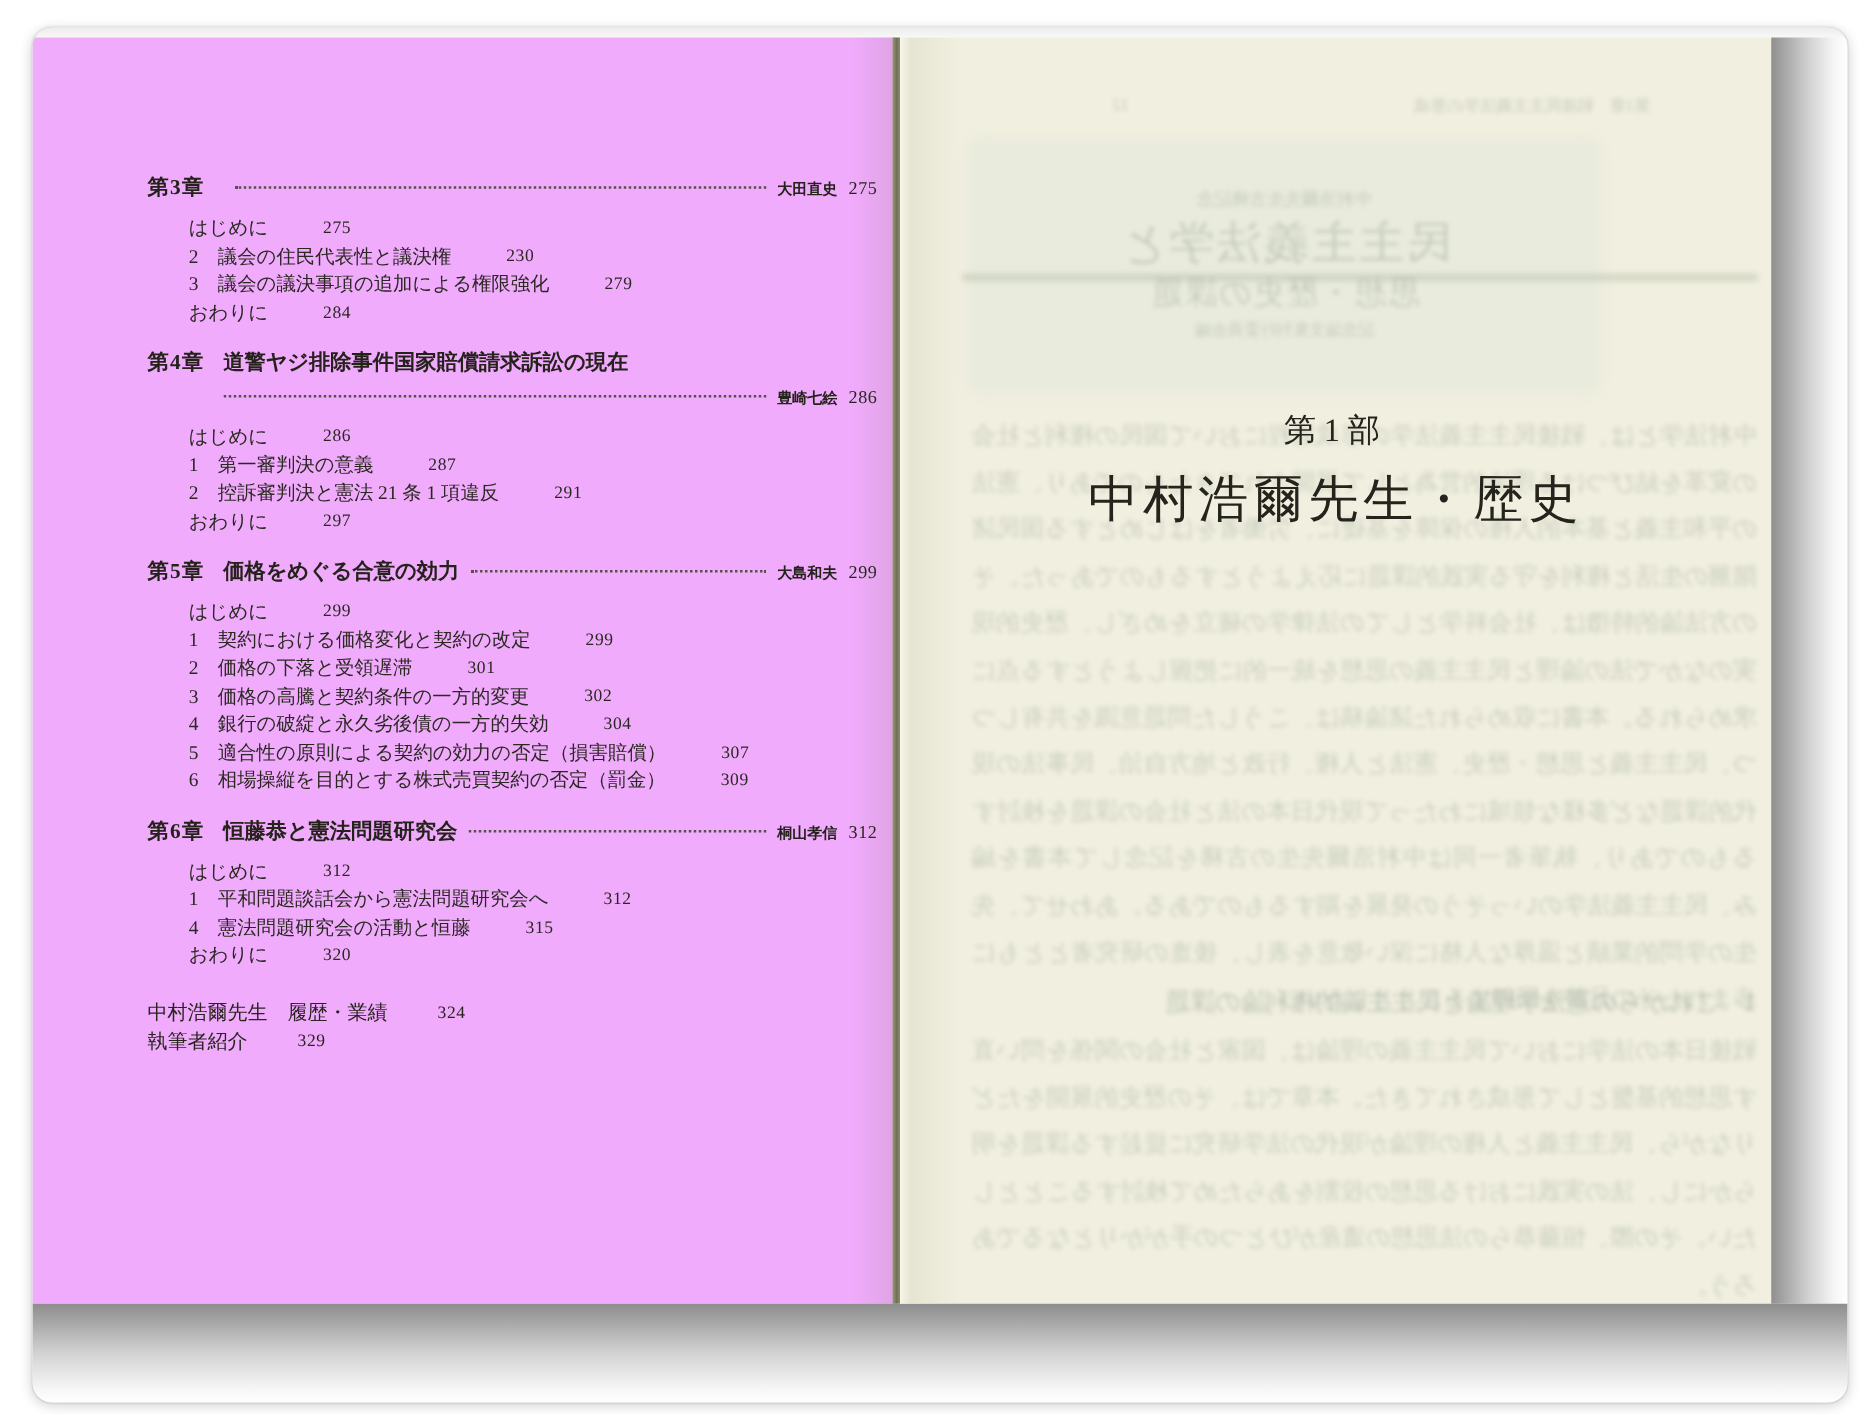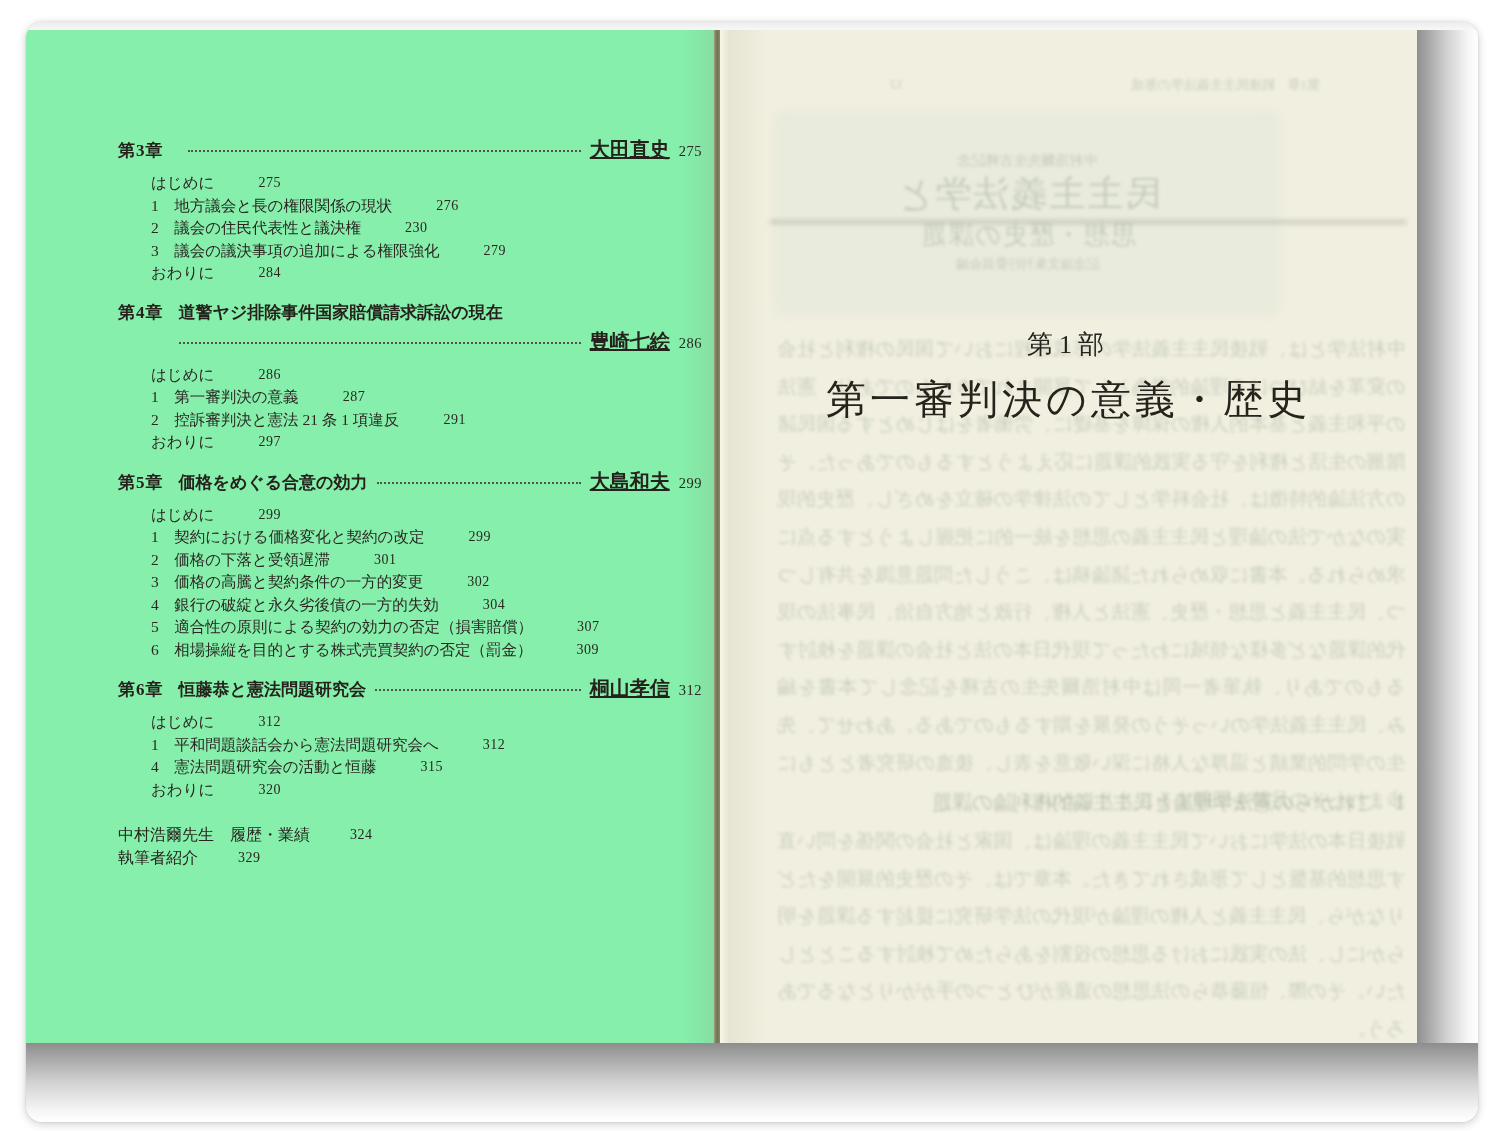--- a/index.html
+++ b/index.html
@@ -11,21 +11,21 @@
   .photo{
     position:absolute;left:26px;top:22px;width:1452px;height:1100px;
     border-radius:16px;overflow:hidden;background:#fbfbfa;
     box-shadow:0 2px 10px rgba(0,0,0,.20), 0 0 2px rgba(0,0,0,.15);
   }
   .photo::before{content:'';position:absolute;left:0;top:0;right:0;height:8px;
     background:linear-gradient(#ececec,#f8f8f7);}
   
   .left-page{
     position:absolute;left:0;top:8px;width:690px;height:1013px;
-    background:#86efac;
+    background:#f0abfc;
   }
   .left-page::after{content:'';position:absolute;right:0;top:0;bottom:0;width:34px;
     background:linear-gradient(to right,rgba(255,255,255,0),rgba(130,128,100,.16));}
   .gutter{
     position:absolute;left:688px;top:8px;width:6px;height:1013px;
     background:linear-gradient(to right,#9a9c7c,#6f7156 55%,#8a8c6c);
   }
   .right-page{
     position:absolute;left:694px;top:8px;width:697px;height:1013px;
     background:#f1efdf;overflow:hidden;
@@ -41,21 +41,21 @@
     background:linear-gradient(to bottom,#8d8d8d 0,#a6a6a6 18%,#d2d2d2 50%,#f5f5f5 85%,#ffffff 100%);
   }
   
   .toc{position:absolute;left:92px;top:105px;width:584px;color:#28251f;}
   .toc-block{margin-bottom:13px;}
   .ch-head{display:flex;align-items:baseline;white-space:nowrap;
     font-size:17px;line-height:29px;font-weight:600;color:#25221c;}
   .ch-head .no{margin-right:15px;letter-spacing:1px;}
   .leader{flex:1 1 auto;min-width:22px;border-bottom:2px dotted #55524b;
     margin:0 9px;transform:translateY(-4px);}
-  .au{font-size:20px;text-decoration:underline;}
+  .au{font-size:12px;}
   .pn{font-size:14.5px;margin-left:9px;font-weight:500;letter-spacing:.5px;}
   .ch-cont{padding-left:52px;font-weight:600;}
   .items{margin-top:6px;}
   .item-row{display:flex;align-items:center;white-space:nowrap;
     font-size:15.5px;line-height:22.5px;padding-left:33px;color:#2b2822;}
   .item-row .pg{margin-left:44px;font-size:14px;letter-spacing:.5px;}
   .extras{margin-top:22px;}
   .extra-row{display:flex;align-items:center;white-space:nowrap;
     font-size:16px;line-height:23px;color:#28251f;font-weight:500;}
   .extra-row .pg{margin-left:40px;font-size:14px;letter-spacing:.5px;}
@@ -99,24 +99,20 @@
           <span class="leader"></span>
           <span class="au">大田直史</span>
           <span class="pn">275</span>
         </div>
         <div class="items">
           <div class="item-row">
             <span class="lb">はじめに</span>
             <span class="pg">275</span>
           </div>
           <div class="item-row">
-            <span class="lb">1　地方議会と長の権限関係の現状</span>
-            <span class="pg">276</span>
-          </div>
-          <div class="item-row">
             <span class="lb">2　議会の住民代表性と議決権</span>
             <span class="pg">230</span>
           </div>
           <div class="item-row">
             <span class="lb">3　議会の議決事項の追加による権限強化</span>
             <span class="pg">279</span>
           </div>
           <div class="item-row">
             <span class="lb">おわりに</span>
             <span class="pg">284</span>
@@ -250,19 +246,19 @@
       <div class="bl3 mirror">思想・歴史の課題</div>
       <div class="bl4 mirror">記念論文集刊行委員会編</div>
     </div>
     <div class="bleed-streak"></div>
     <div class="bleed-p bleed-p1 mirror">中村法学とは、戦後民主主義法学の形成過程において国民の権利と社会の変革を結びつける理論的営為として展開されてきたものであり、憲法の平和主義と基本的人権の保障を基礎に、労働者をはじめとする国民諸階層の生活と権利を守る実践的課題に応えようとするものであった。その方法論的特徴は、社会科学としての法律学の確立をめざし、歴史的現実のなかで法の論理と民主主義の思想を統一的に把握しようとする点に求められる。本書に収められた諸論稿は、こうした問題意識を共有しつつ、民主主義と思想・歴史、憲法と人権、行政と地方自治、民事法の現代的課題など多様な領域にわたって現代日本の法と社会の課題を検討するものであり、執筆者一同は中村浩爾先生の古稀を記念して本書を編み、民主主義法学のいっそうの発展を期するものである。あわせて、先生の学問的業績と温厚な人格に深い敬意を表し、後進の研究者とともに歩まれたその足跡を回顧することとしたい。</div>
     <div class="bleed-sub mirror">1　これからの憲法学理論と民主主義的権利論の課題</div>
     <div class="bleed-p bleed-p2 mirror">戦後日本の法学において民主主義の理論は、国家と社会の関係を問い直す思想的基盤として形成されてきた。本章では、その歴史的展開をたどりながら、民主主義と人権の理論が現代の法学研究に提起する課題を明らかにし、法の実践における思想の役割をあらためて検討することとしたい。その際、恒藤恭らの法思想の遺産がひとつの手がかりとなるであろう。</div>
 
     <div class="part">
       <div class="part-label">第1部</div>
-      <div class="part-title">第一審判決の意義・歴史</div>
+      <div class="part-title">中村浩爾先生・歴史</div>
     </div>
   </div>
 
   <div class="right-shadow"></div>
   <div class="bottom-shadow"></div>
 </div>
 
 </body></html>

